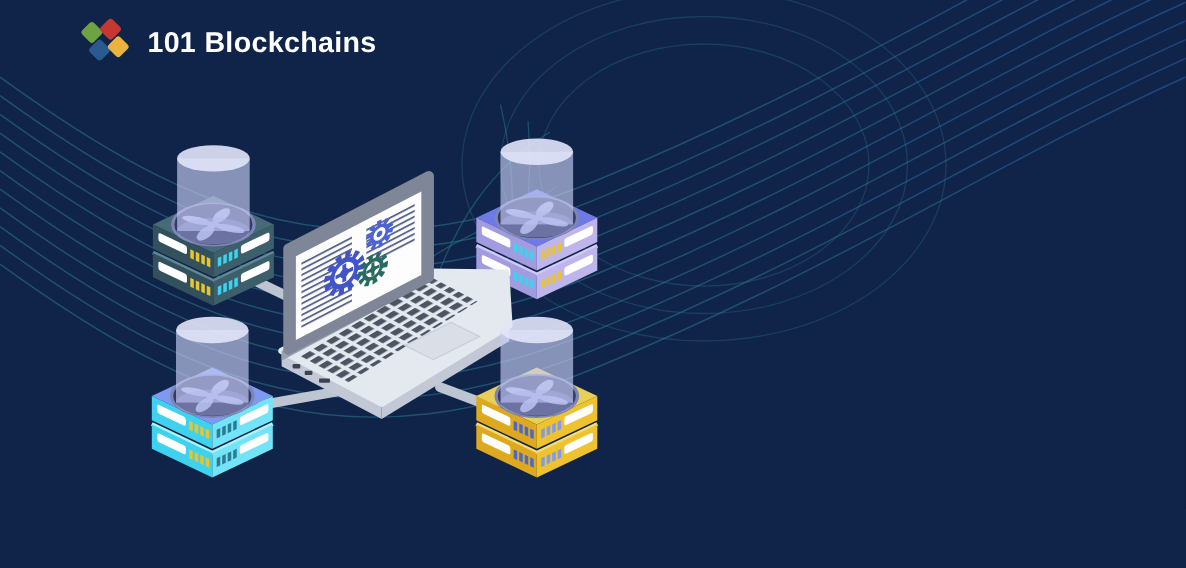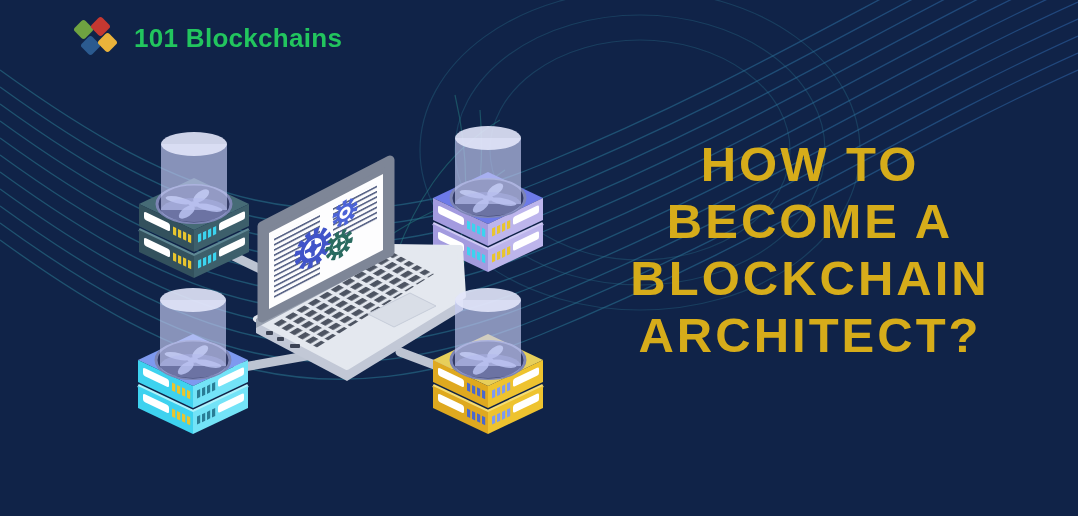--- a/index.html
+++ b/index.html
@@ -7,21 +7,21 @@
   .stage{position:relative;width:1078px;height:516px;background:#102348;overflow:hidden;}
   .scene{position:absolute;left:0;top:0;}
   
   .brand{position:absolute;left:74px;top:16px;display:flex;align-items:center;gap:12px;z-index:5;}
   .logo-mark{position:relative;width:48px;height:44px;}
   .cube{position:absolute;width:15px;height:15px;border-radius:3px;transform:rotate(45deg);}
   .cube.g{left:2px;top:6px;background:#6fa341;}
   .cube.r{left:19px;top:3px;background:#c53831;}
   .cube.b{left:9px;top:22px;background:#2b5a8f;}
   .cube.y{left:26px;top:19px;background:#eab33b;}
-  .brand-name{color:#22c55e;font-size:26px;font-weight:bold;letter-spacing:.3px;white-space:nowrap;}
+  .brand-name{color:#ffffff;font-size:26px;font-weight:bold;letter-spacing:.3px;white-space:nowrap;}
   
   .headline{position:absolute;left:552px;top:136px;width:516px;margin:0;text-align:center;z-index:4;
             color:#d6ac1a;font-size:49px;line-height:57px;font-weight:bold;letter-spacing:3px;}
   .headline span{display:block;}
   
   .node-tl{--t:#466b76;--l:#33515d;--r:#3d5f6b;--lip:#5f8894;--ledL:#e8c52e;--ledR:#3bd4ef;}
   .node-tr{--t:#6d7ae8;--l:#a39bdf;--r:#bdb5ec;--lip:#cfc9f4;--ledL:#3bd4ef;--ledR:#e8c52e;}
   .node-bl{--t:#7e99ef;--l:#3ed2ef;--r:#73e3f7;--lip:#aef2fb;--ledL:#e8c52e;--ledR:#2a7c95;}
   .node-br{--t:#e7cf5a;--l:#dfa91f;--r:#eec32f;--lip:#f4dc74;--ledL:#4a68cc;--ledR:#7f9af0;}
 </style>
@@ -202,20 +202,14 @@
   <header class="brand">
     <div class="logo-mark">
       <span class="cube g"></span>
       <span class="cube r"></span>
       <span class="cube b"></span>
       <span class="cube y"></span>
     </div>
     <div class="brand-name">101 Blockchains</div>
   </header>
 
-  <h1 class="headline">
-    <span>HOW TO</span>
-    <span>BECOME A</span>
-    <span>BLOCKCHAIN</span>
-    <span>ARCHITECT?</span>
-  </h1>
 
 </div>
 
 </body></html>

